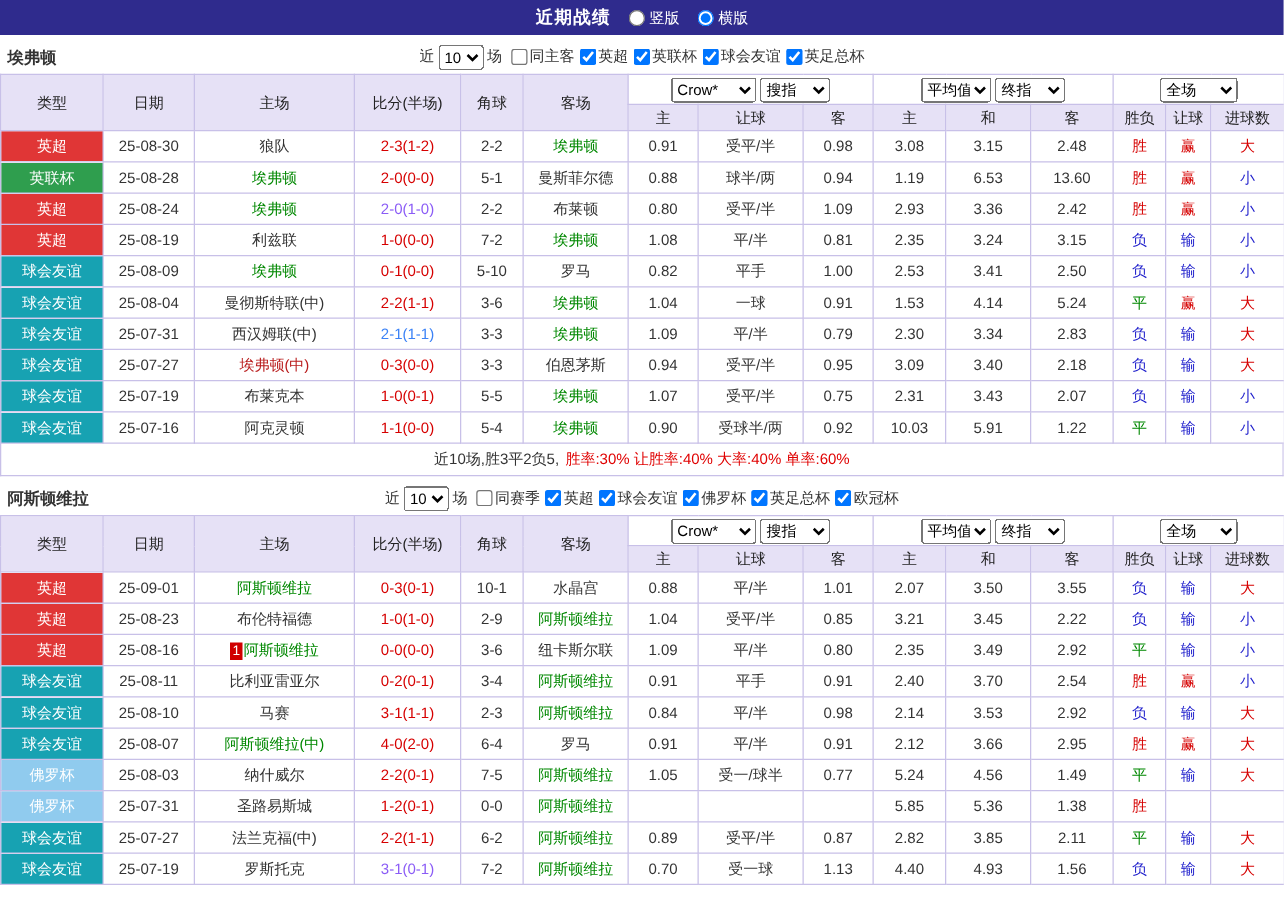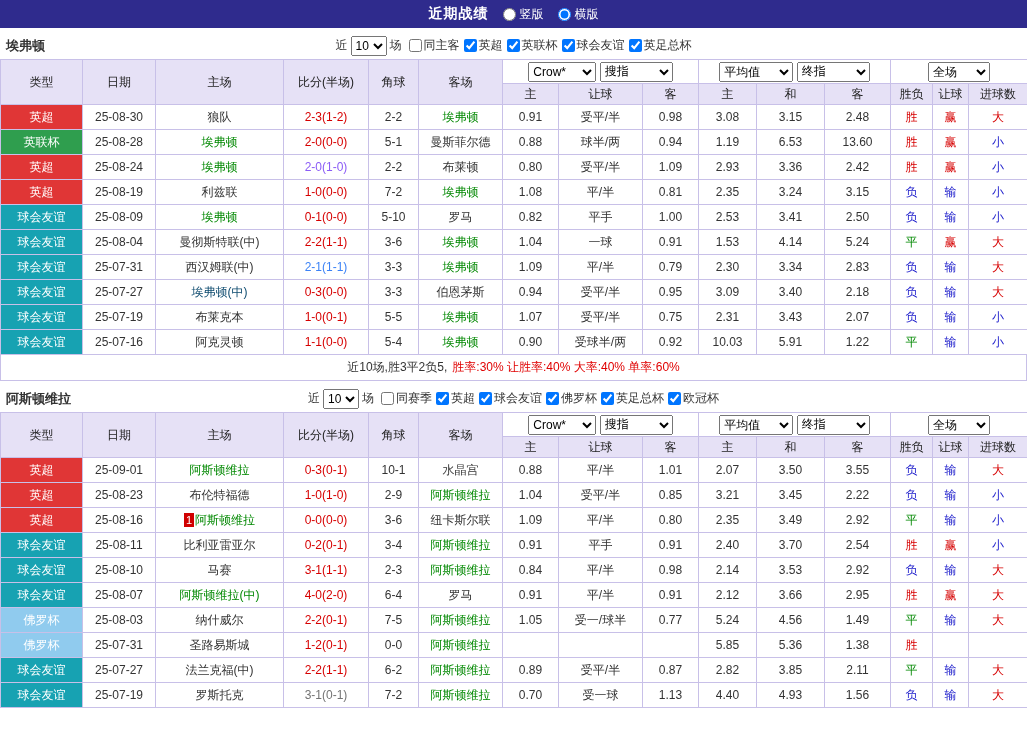--- a/index.html
+++ b/index.html
@@ -31,21 +31,21 @@
   .grid th, .grid td {
     border:1px solid var(--border,#c8c0e8);
     text-align:center; height:25px; padding:0 1px;
     overflow:hidden; white-space:nowrap; font-weight:normal;
   }
   .grid thead tr.sel-row th { height:24px; }
   .grid thead tr.lbl-row th { height:21px; }
   .grid thead th { background:var(--header-bg,#e6e1f6); color:#222; }
   .grid thead th.sel-cell { background:#fff; }
   .sel { font-size:12px; height:20px; vertical-align:middle; }
-  .w68{ width:68px; } .w56{ width:73px;font-family:Liberation Mono, monospace; } .w74{ width:74px; } .w62{ width:62px; }
+  .w68{ width:68px; } .w56{ width:56px; } .w74{ width:56px; } .w62{ width:62px; }
 
   .num-badge {
     display:inline-block; background:#d00000; color:#fff;
     padding:0 2px; margin-right:1px; font-size:11px; line-height:14px;
   }
 
   .summary {
     height:26px; border:1px solid var(--border,#c8c0e8); border-top:none;
     display:flex; align-items:center; justify-content:center; gap:5px;
   }
@@ -260,21 +260,21 @@
           <td>2.30</td>
           <td>3.34</td>
           <td>2.83</td>
           <td style="color: rgb(32, 32, 204);">负</td>
           <td style="color: rgb(32, 32, 204);">输</td>
           <td style="color: rgb(214, 0, 0);">大</td>
         </tr>
         <tr>
           <td style="color: rgb(255, 255, 255); background: rgb(23, 162, 178);">球会友谊</td>
           <td>25-07-27</td>
-          <td style="color: #0c4a6e;">埃弗顿(中)</td>
+          <td style="color: #b91c1c;">埃弗顿(中)</td>
           <td style="color: rgb(214, 0, 0);">0-3(0-0)</td>
           <td>3-3</td>
           <td>伯恩茅斯</td>
           <td>0.94</td>
           <td>受平/半</td>
           <td>0.95</td>
           <td>3.09</td>
           <td>3.40</td>
           <td>2.18</td>
           <td style="color: rgb(32, 32, 204);">负</td>
@@ -554,21 +554,21 @@
           <td>3.85</td>
           <td>2.11</td>
           <td style="color: rgb(0, 136, 0);">平</td>
           <td style="color: rgb(32, 32, 204);">输</td>
           <td style="color: rgb(214, 0, 0);">大</td>
         </tr>
         <tr>
           <td style="color: rgb(255, 255, 255); background: rgb(23, 162, 178);">球会友谊</td>
           <td>25-07-19</td>
           <td>罗斯托克</td>
-          <td style="color: #737373;">3-1(0-1)</td>
+          <td style="color: #8b5cf6;">3-1(0-1)</td>
           <td>7-2</td>
           <td style="color: rgb(0, 136, 0);">阿斯顿维拉</td>
           <td>0.70</td>
           <td>受一球</td>
           <td>1.13</td>
           <td>4.40</td>
           <td>4.93</td>
           <td>1.56</td>
           <td style="color: rgb(32, 32, 204);">负</td>
           <td style="color: rgb(32, 32, 204);">输</td>

